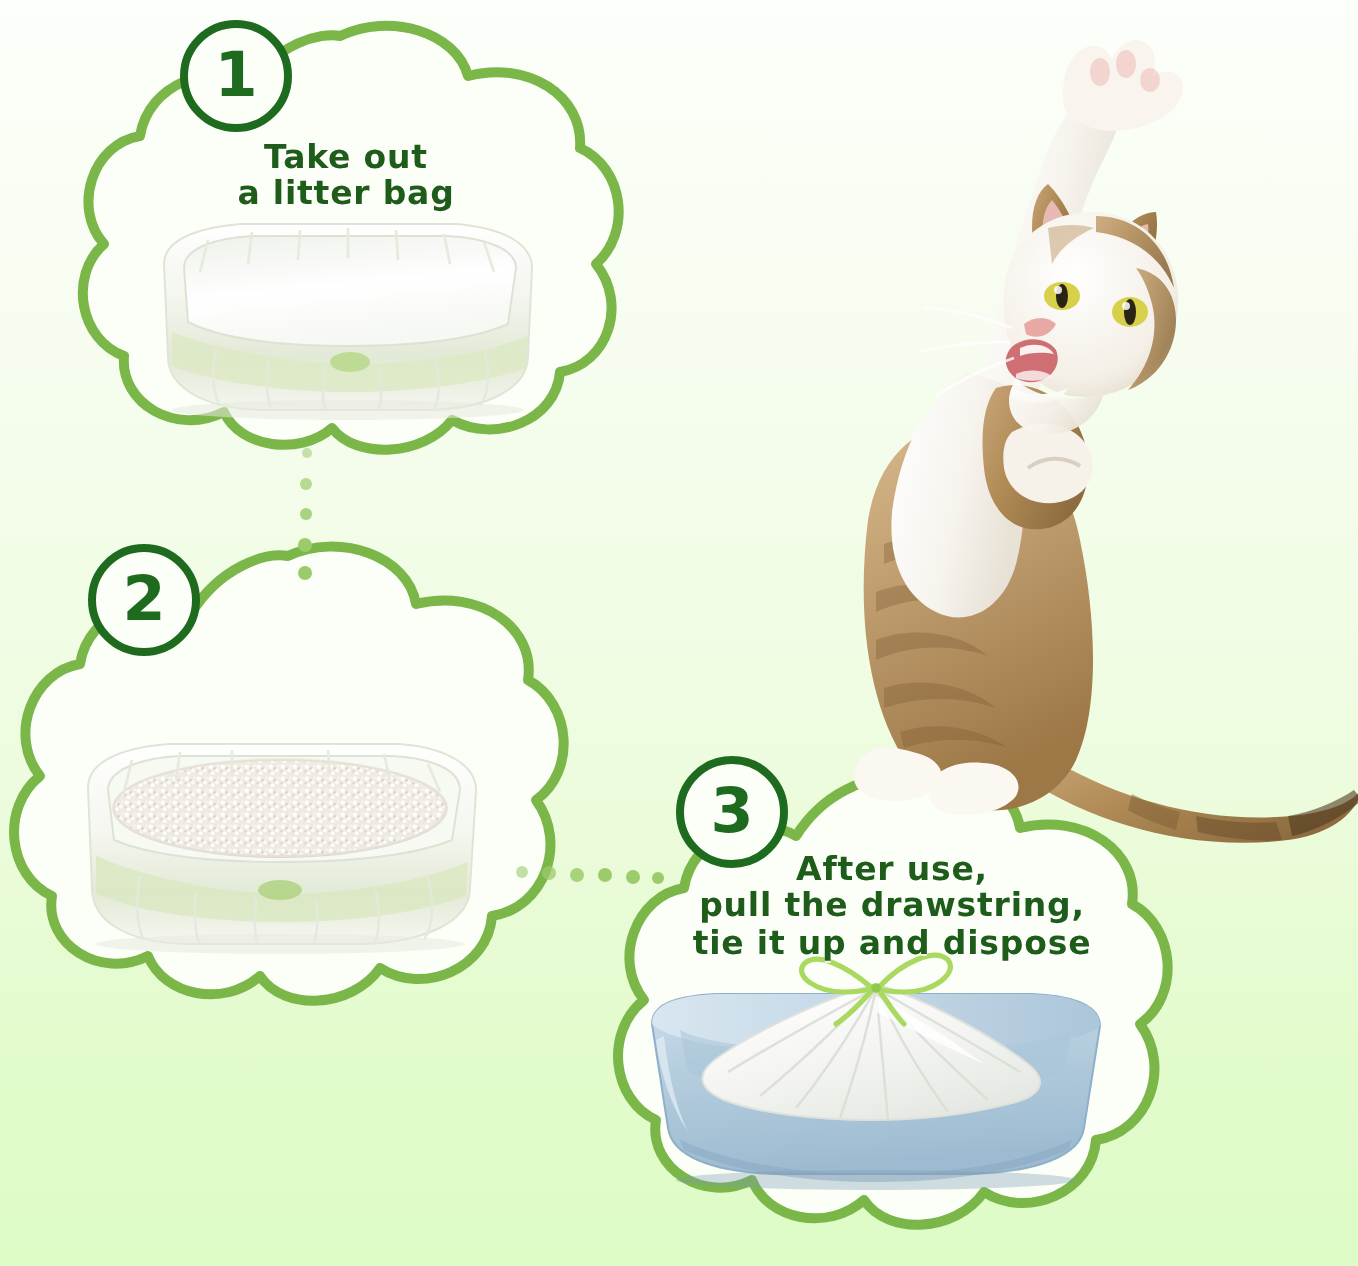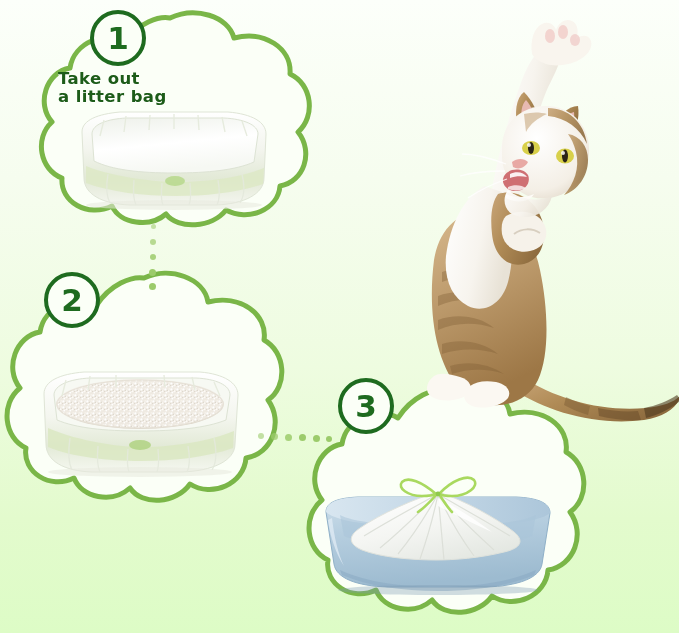--- a/index.html
+++ b/index.html
@@ -14,21 +14,21 @@
   .step{position:absolute;}
   .cloud-svg{position:absolute;left:0;top:0;overflow:visible;}
   .badge{
     position:absolute;border-radius:50%;
     background:#fbfff7;border:4px solid #1e6b1f;
     display:flex;align-items:center;justify-content:center;
     color:#1e6b1f;font-weight:bold;line-height:1;
     z-index:6;
   }
   .caption{
-    position:absolute;z-index:5;
+    position:absolute;z-index:5;text-align:center;
     color:#1d5c19;font-weight:bold;
     letter-spacing:.4px;line-height:1.12;
     text-shadow:0 1px 0 rgba(255,255,255,.85);
     white-space:pre-line;
   }
   .art{position:absolute;z-index:4;}
   .dots{position:absolute;z-index:3;}
   .dot{position:absolute;border-radius:50%;background:#9ccb6b;}
   .catimg{position:absolute;z-index:2;}
 </style>
@@ -330,20 +330,23 @@
                C118 238 88 232 80 212
                C56 224 28 206 32 182
                C10 172 6 138 26 122
                C10 102 22 70 46 66
                C50 40 82 28 102 40
                C116 18 138 10 150 12 Z" fill="#fbfff7" stroke="#7ab648" stroke-width="5" stroke-linejoin="round"></path>
     </svg>
     <div class="badge" style="left:42px;top:0px;width:48px;height:48px;font-size:31px;">
       <span>3</span>
     </div>
+    <div class="caption" style="left:14px;top:48px;width:272px;font-size:16.5px;">After use,
+pull the drawstring,
+tie it up and dispose</div>
 
     <div class="art" style="left:22px;top:96px;width:240px;height:124px;">
       <svg width="240" height="124" viewBox="0 0 240 124">
         <defs>
           <linearGradient id="trayOut" x1="0" y1="0" x2="0.2" y2="1">
             <stop offset="0%" stop-color="#cfdfea"></stop>
             <stop offset="38%" stop-color="#b7cfe0"></stop>
             <stop offset="100%" stop-color="#9dbbd0"></stop>
           </linearGradient>
           <linearGradient id="trayRim" x1="0" y1="0" x2="1" y2="0">

